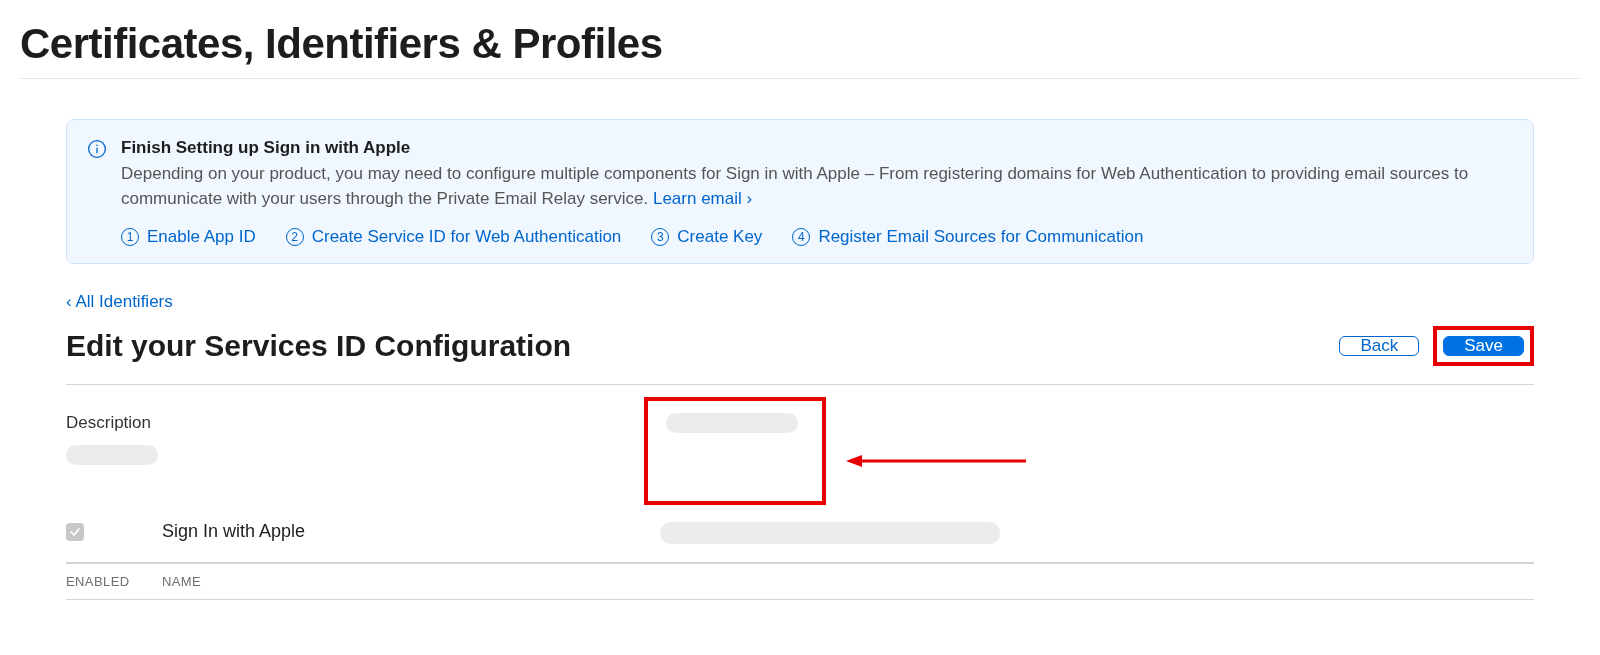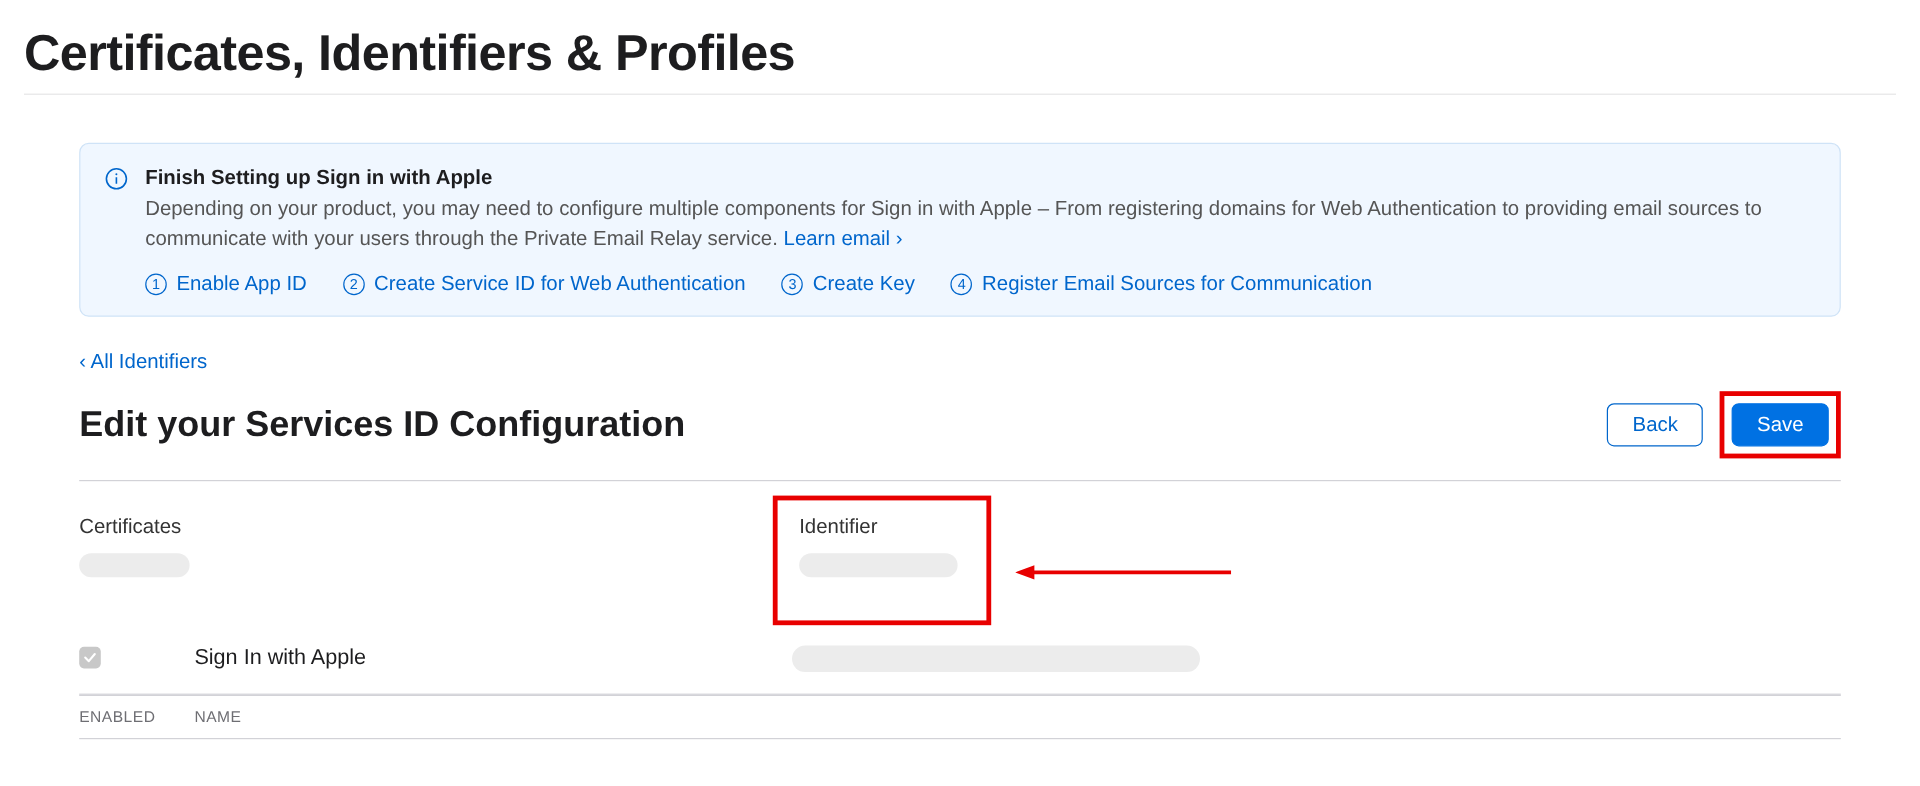--- a/index.html
+++ b/index.html
@@ -118,21 +118,21 @@
   .actions {
     display: flex;
     align-items: center;
     gap: 14px;
   }
   .btn {
     display: inline-flex;
     align-items: center;
     justify-content: center;
     font-size: 17px;
-    height: 36px;
+    height: 20px;
     padding: 0 20px;
     border-radius: 6px;
     cursor: pointer;
   }
   .btn-outline {
     background: #fff;
     border: 1px solid var(--link-blue);
     color: var(--link-blue);
   }
   .btn-primary {
@@ -275,26 +275,25 @@
       <div class="actions">
         <button class="btn btn-outline">Back</button>
         <span class="red-ring">
           <button class="btn btn-primary">Save</button>
         </span>
       </div>
     </div>
 
     <div class="fields">
       <div class="field-col">
-        <div class="field-label">Certificates</div>
+        <div class="field-label">Description</div>
         <div class="blur-pill blur-desc"></div>
       </div>
       <div class="field-col">
         <div class="red-box-id"></div>
-        <div class="field-label">Identifier</div>
         <div class="blur-pill blur-id"></div>
         <span class="red-arrow">
           <svg width="180" height="16" viewBox="0 0 180 16">
             <line x1="180" y1="8" x2="12" y2="8" stroke="#e80000" stroke-width="3"></line>
             <polygon points="0,8 16,2 16,14" fill="#e80000"></polygon>
           </svg>
         </span>
       </div>
     </div>
 

